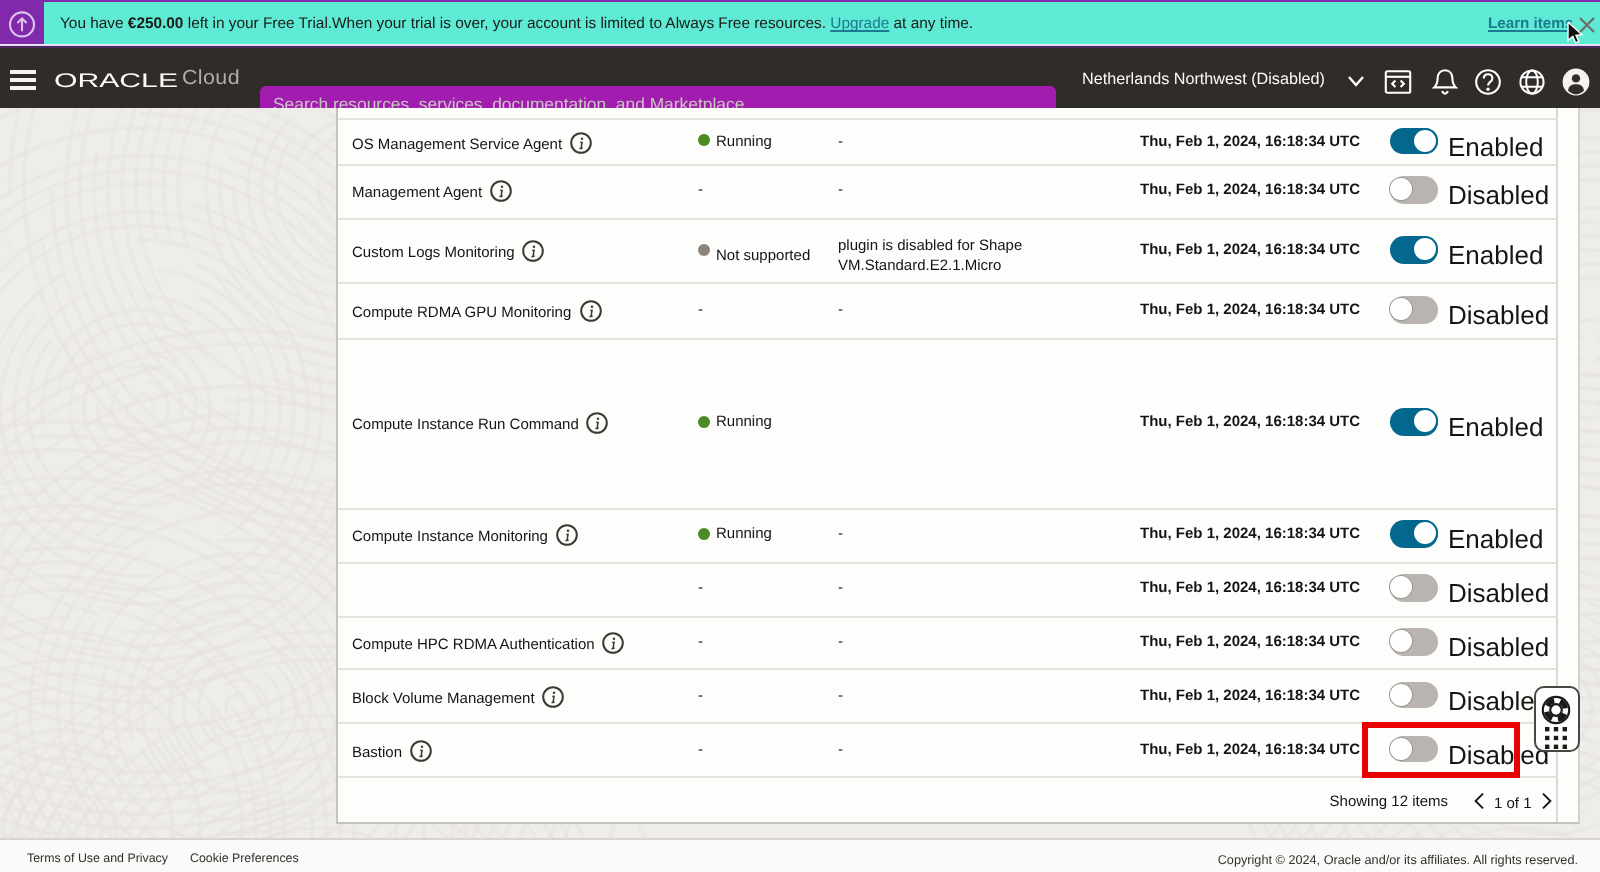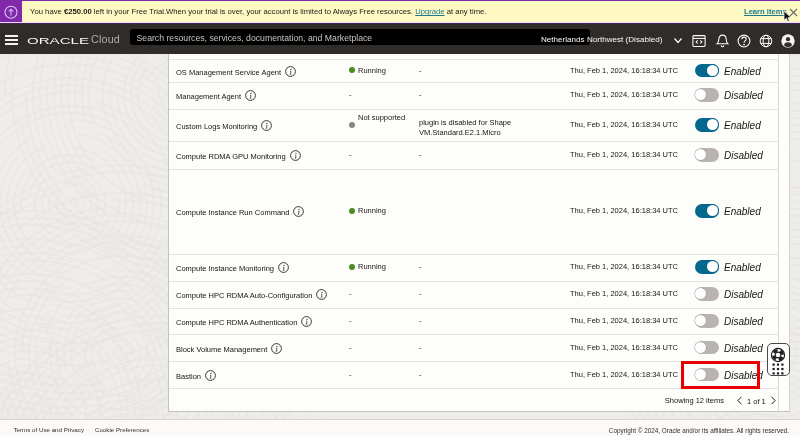--- a/index.html
+++ b/index.html
@@ -1,59 +1,59 @@
 <!DOCTYPE html>
 <html><head>
 <meta charset="utf-8">
 <style>
   * { margin:0; padding:0; box-sizing:border-box; }
   html,body { width:800px; height:436px; overflow:hidden; }
   body { font-family:"Liberation Sans", sans-serif; position:relative; background:#fff; color:#161513; }
   .abs { position:absolute; }
 
   
-  #banner { left:0; top:0; width:800px; height:41px; background:#fef9c3; border-top:1px solid #8129ab; }
+  #banner { left:0; top:0; width:800px; height:41px; background:#5eead4; border-top:1px solid #8129ab; }
   #banner .sq { position:absolute; left:0; top:0; width:21.5px; height:22px; background:#8129ab; }
   #banner .txt { position:absolute; left:30px; top:6.4px; font-size:7.7px; color:#1b1b17; }
   #banner .txt b { font-weight:bold; }
   a.teal { color:#1d7a91; text-decoration:underline; }
   #banner .learn { position:absolute; left:744px; top:6.2px; font-size:7.6px; font-weight:bold; }
   #banner .lavline { position:absolute; left:0; top:21px; width:800px; height:2px; background:linear-gradient(#f3eaf9,#cdb4de); }
 
   
   #nav { left:0; top:23px; width:800px; height:31px; background:#302c29; border-top:1px solid #46265c; }
   #nav .burger div { position:absolute; left:4.7px; width:13.2px; height:1.8px; background:#f5f3f1; }
   #orc { position:absolute; left:27px; top:0; height:31px; }
   #cloudtxt { position:absolute; left:91px; top:9.7px; font-size:10.2px; color:#b3aeaa; transform:scaleX(1.05); transform-origin:left center; letter-spacing:0.2px; }
-  #search { position:absolute; left:130px; top:5px; width:460px; height:15.5px; background:#000000; border-radius:3px; }
+  #search { position:absolute; left:130px; top:19px; width:398px; height:15.5px; background:#a21caf; border-radius:3px; }
   #search span { position:absolute; left:6.5px; top:3.6px; font-size:8.7px; color:#c9c5c0; }
   #region { position:absolute; left:541px; top:10.8px; font-size:8.1px; color:#fcfbfa; }
 
   
   #bg { left:0; top:54px; width:800px; height:365px; background-color:#efedea; overflow:hidden; }
 
   
   #panel { left:168px; top:54px; width:622px; height:358px; background:#fdfdfc; border-left:1px solid #c6c3bf; border-right:1px solid #d5d2ce; border-bottom:1px solid #c6c3bf; }
   .hr { position:absolute; left:0; width:610px; height:1px; background:#e4e1de; }
   #vline { position:absolute; left:609px; top:0; width:1px; height:357px; background:#dbd8d5; }
   .name { position:absolute; left:7px; font-size:7.5px; color:#161513; white-space:nowrap; }
   .ico { display:inline-block; vertical-align:-2.5px; margin-left:4px; }
   .dot { position:absolute; left:180px; width:6px; height:6px; border-radius:50%; }
   .st { position:absolute; left:189px; font-size:7.5px; }
   .dash1 { position:absolute; left:180px; font-size:7.5px; }
   .dash2 { position:absolute; left:250px; font-size:7.5px; }
   .msg { position:absolute; left:250px; font-size:7.5px; line-height:10.3px; }
-  .tm { position:absolute; left:401px; font-size:7.5px; white-space:nowrap; }
+  .tm { position:absolute; left:401px; font-size:7.5px; white-space:nowrap;font-weight:bold; }
   .tgl { position:absolute; left:525.5px; width:24.5px; height:13.5px; border-radius:7px; }
   .tgl.on { background:#04688e; }
   .tgl.off { background:#bab4b0; }
   .tgl .knob { position:absolute; top:1.2px; width:11px; height:11px; border-radius:50%; background:#fff; }
   .tgl.on .knob { right:0.8px; box-shadow:0 0 0 1px #04688e; }
   .tgl.off .knob { left:0.9px; box-shadow:0 0 0 0.5px #9d968f; }
-  .tlab { position:absolute; left:555px; font-size:10px;font-style:italic; }
+  .tlab { position:absolute; left:555px; font-size:13px; }
 
   
   #tfoot { position:absolute; left:0; top:334px; width:610px; height:19px; }
   #showing { position:absolute; right:55px; top:8px; font-size:7.5px; }
   #pager { position:absolute; left:567px; top:8px; font-size:7.5px; white-space:nowrap; }
 
   
   #redbox { left:681px; top:361px; width:78.5px; height:27.5px; border:3px solid #e90000; }
 
   
@@ -396,21 +396,21 @@
       <span class="knob"></span>
     </span>
   <span class="tlab" style="top:36.4px">Disabled</span>
   <div class="hr" style="top:54.5px"></div>
   <span class="name" style="top:66.2px">Custom Logs Monitoring<svg class="ico" width="11" height="11" viewBox="0 0 11 11">
         <circle cx="5.5" cy="5.5" r="4.9" fill="none" stroke="#3b3934" stroke-width="1"></circle>
         <circle cx="6" cy="3.4" r="0.62" fill="#3b3934"></circle>
         <path d="M5.1 5.3 l0.9 -0.15 l-0.45 2.9 m-0.8 0.35 l1.6 -0.4" stroke="#3b3934" stroke-width="0.75" fill="none"></path>
       </svg></span>
   <span class="dot" style="top:67.8px;background:#8b857d"></span>
-  <span class="st" style="top:59px">Not supported</span>
+  <span class="st" style="top:69px">Not supported</span>
   <span class="msg" style="top:63.5px">plugin is disabled for Shape<br>VM.Standard.E2.1.Micro</span>
   <span class="tm" style="top:66.2px">Thu, Feb 1, 2024, 16:18:34 UTC</span>
   <span class="tgl on" style="top:64.0px">
       <span class="knob"></span>
     </span>
   <span class="tlab" style="top:66.2px">Enabled</span>
   <div class="hr" style="top:87px"></div>
   <span class="name" style="top:96.2px">Compute RDMA GPU Monitoring<svg class="ico" width="11" height="11" viewBox="0 0 11 11">
         <circle cx="5.5" cy="5.5" r="4.9" fill="none" stroke="#3b3934" stroke-width="1"></circle>
         <circle cx="6" cy="3.4" r="0.62" fill="#3b3934"></circle>
@@ -444,25 +444,20 @@
       </svg></span>
   <span class="dot" style="top:210.0px;background:#4c8a24"></span>
   <span class="st" style="top:208.4px">Running</span>
   <span class="dash2" style="top:208.4px">-</span>
   <span class="tm" style="top:208.4px">Thu, Feb 1, 2024, 16:18:34 UTC</span>
   <span class="tgl on" style="top:206.3px">
       <span class="knob"></span>
     </span>
   <span class="tlab" style="top:208.4px">Enabled</span>
   <div class="hr" style="top:226.5px"></div>
-  <span class="name" style="top:235.4px">Compute HPC RDMA Auto-Configuration<svg class="ico" width="11" height="11" viewBox="0 0 11 11">
-        <circle cx="5.5" cy="5.5" r="4.9" fill="none" stroke="#3b3934" stroke-width="1"></circle>
-        <circle cx="6" cy="3.4" r="0.62" fill="#3b3934"></circle>
-        <path d="M5.1 5.3 l0.9 -0.15 l-0.45 2.9 m-0.8 0.35 l1.6 -0.4" stroke="#3b3934" stroke-width="0.75" fill="none"></path>
-      </svg></span>
   <span class="dash1" style="top:235.4px">-</span>
   <span class="dash2" style="top:235.4px">-</span>
   <span class="tm" style="top:235.4px">Thu, Feb 1, 2024, 16:18:34 UTC</span>
   <span class="tgl off" style="top:233.3px">
       <span class="knob"></span>
     </span>
   <span class="tlab" style="top:235.4px">Disabled</span>
   <div class="hr" style="top:253.5px"></div>
   <span class="name" style="top:262.1px">Compute HPC RDMA Authentication<svg class="ico" width="11" height="11" viewBox="0 0 11 11">
         <circle cx="5.5" cy="5.5" r="4.9" fill="none" stroke="#3b3934" stroke-width="1"></circle>

